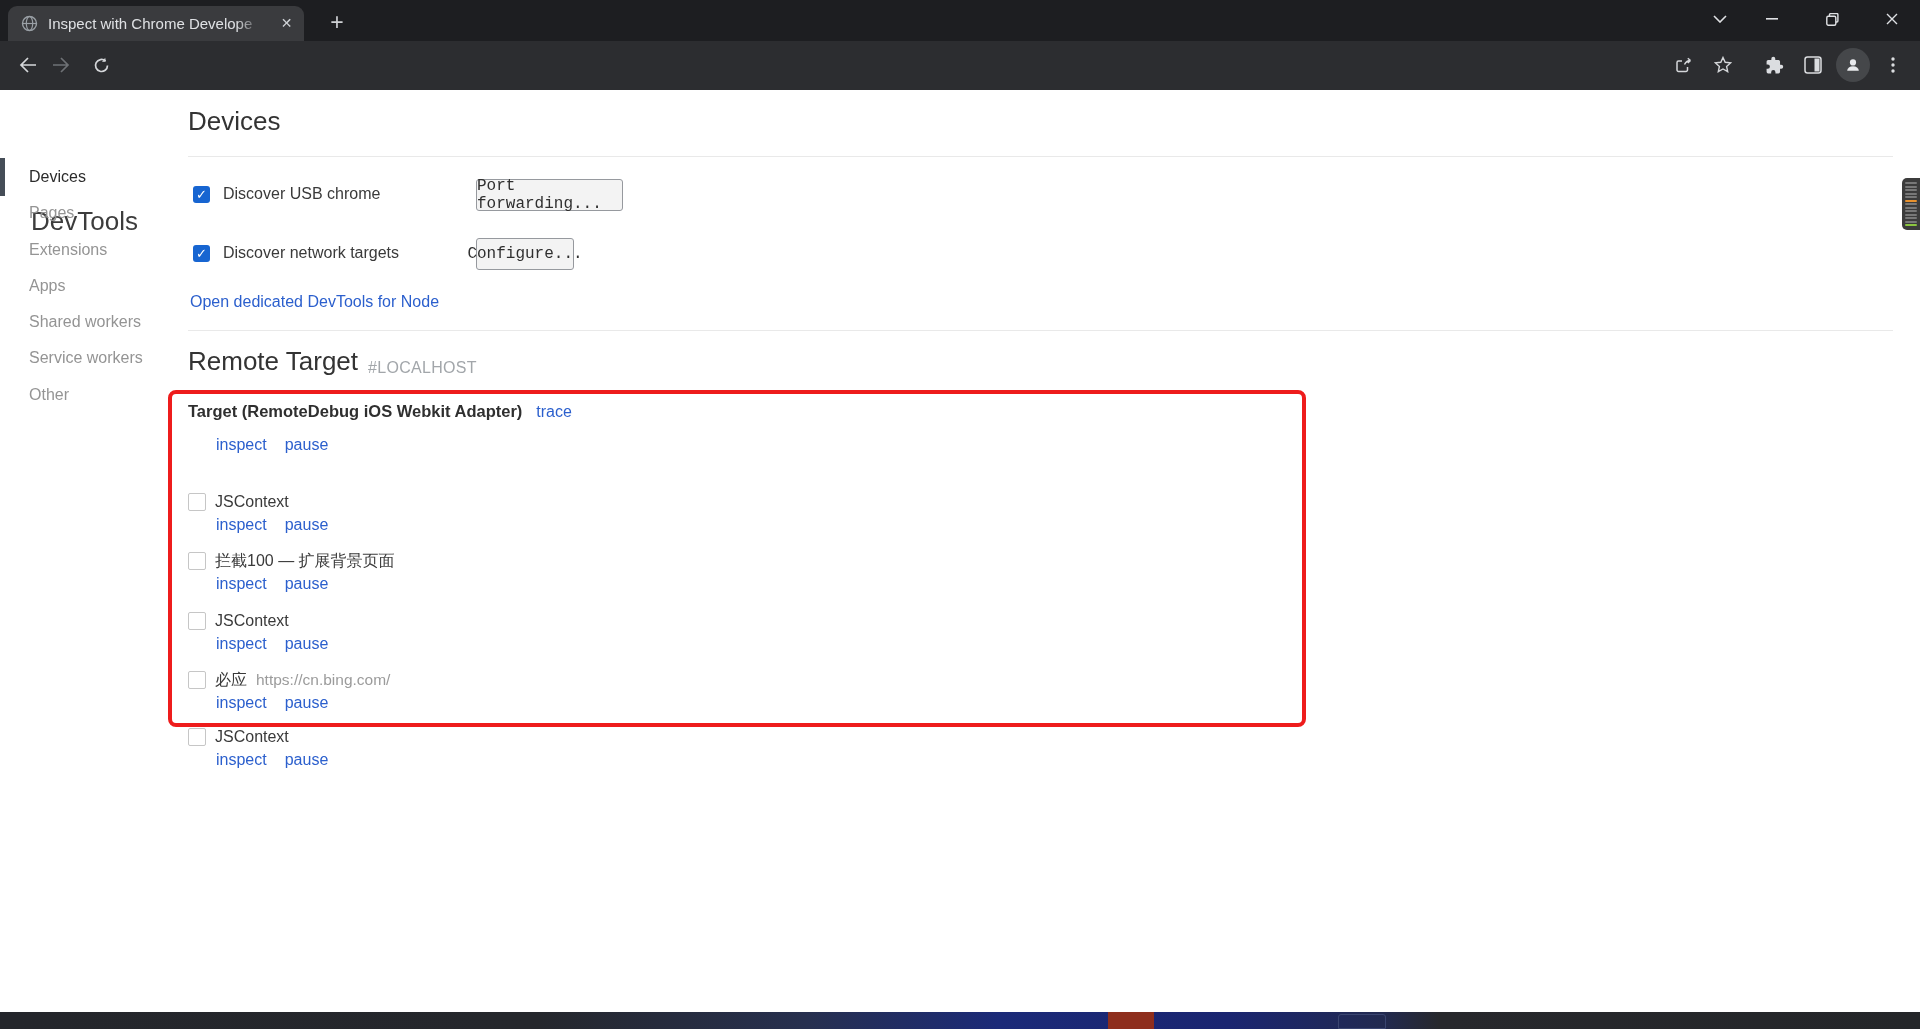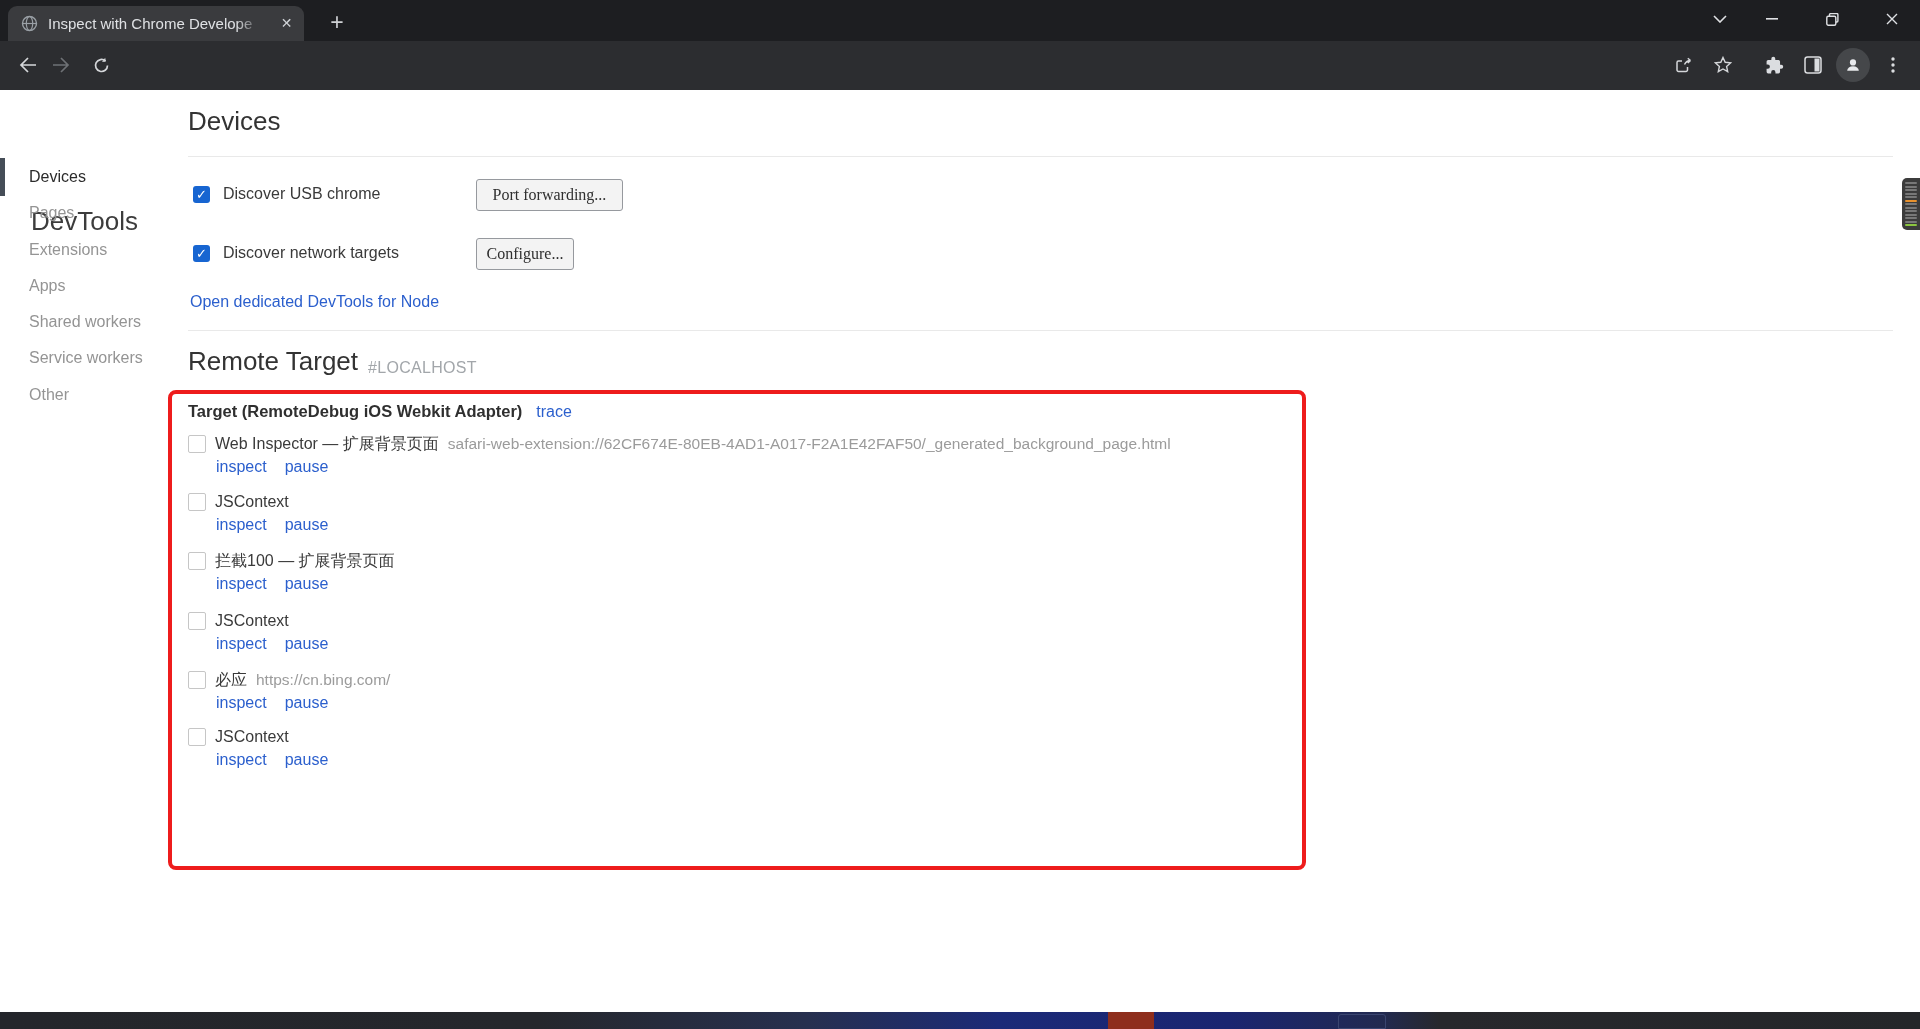--- a/index.html
+++ b/index.html
@@ -26,24 +26,24 @@
   
   #page{left:0;top:90px;width:1920px;height:922px;background:#fff;}
   .side-title{left:31px;top:116px;font-size:26px;color:#3c3c3c;}
   .side-item{left:29px;font-size:16px;color:#949494;}
   .side-item.active{color:#2b2b2b;}
   #active-bar{left:0;top:68px;width:5px;height:38px;background:#454d57;}
   .h1{font-size:26px;color:#333;}
   .hr{height:1px;background:#e9e9e9;}
   .cbrow{display:flex;align-items:center;font-size:16px;color:#3a3a3a;}
   .cb{width:17px;height:17px;border-radius:3px;background:#1765d1;color:#fff;font-size:13px;line-height:17px;text-align:center;margin-right:13px;font-weight:700;}
-  .btn{background:#f3f3f3;border:1px solid #96999e;border-radius:3px;font-size:16px;color:#2f2f2f;display:flex;align-items:center;justify-content:center;font-family:Liberation Serif, serif;}
+  .btn{background:#f3f3f3;border:1px solid #96999e;border-radius:3px;font-size:16px;color:#2f2f2f;display:flex;align-items:center;justify-content:center;font-family:Liberation Mono, monospace;}
   .link{color:#2b5fcd;font-size:16px;text-decoration:none;}
   .badge{font-size:16px;color:#a2a6aa;margin-left:10px;letter-spacing:.3px;}
-  #redbox{left:168px;top:300px;width:1138px;height:480px;border:4px solid #ee1c1c;border-radius:8px;box-sizing:border-box;}
+  #redbox{left:168px;top:300px;width:1138px;height:337px;border:4px solid #ee1c1c;border-radius:8px;box-sizing:border-box;}
   .tgt-header{font-size:16.5px;font-weight:700;color:#2f2f2f;}
   .trow{height:45px;}
   .trow .l1{display:flex;align-items:center;height:22px;}
   .ucb{width:16px;height:16px;border:1px solid #c6c6c6;border-radius:2px;background:#fff;margin-right:9px;flex:none;}
   .tlabel{font-size:16px;color:#3a3a3a;white-space:nowrap;}
   .turl{font-size:15.5px;color:#9b9b9b;margin-left:9px;white-space:nowrap;}
   .l2{margin-top:1px;height:22px;display:flex;align-items:center;}
   .l2 .link{margin-right:18px;}
 
   
@@ -205,25 +205,20 @@
       <span class="badge">#LOCALHOST</span>
     </div>
 
     <div id="redbox" class="abs">
       <div class="abs" style="left:16px;top:8px;display:flex;align-items:center">
         <span class="tgt-header">Target (RemoteDebug iOS Webkit Adapter)</span>
         <a class="link" href="#" style="margin-left:14px">trace</a>
       </div>
 
       <div class="abs trow" style="left:16px;top:39px">
-        <div class="l1">
-          <span class="ucb"></span>
-          <span class="tlabel">Web Inspector — 扩展背景页面</span>
-          <span class="turl">safari-web-extension://62CF674E-80EB-4AD1-A017-F2A1E42FAF50/_generated_background_page.html</span>
-        </div>
         <div class="l2" style="margin-left:28px">
           <a class="link" href="#">inspect</a>
           <a class="link" href="#">pause</a>
         </div>
       </div>
 
       <div class="abs trow" style="left:16px;top:97px">
         <div class="l1">
           <span class="ucb"></span>
           <span class="tlabel">JSContext</span>

